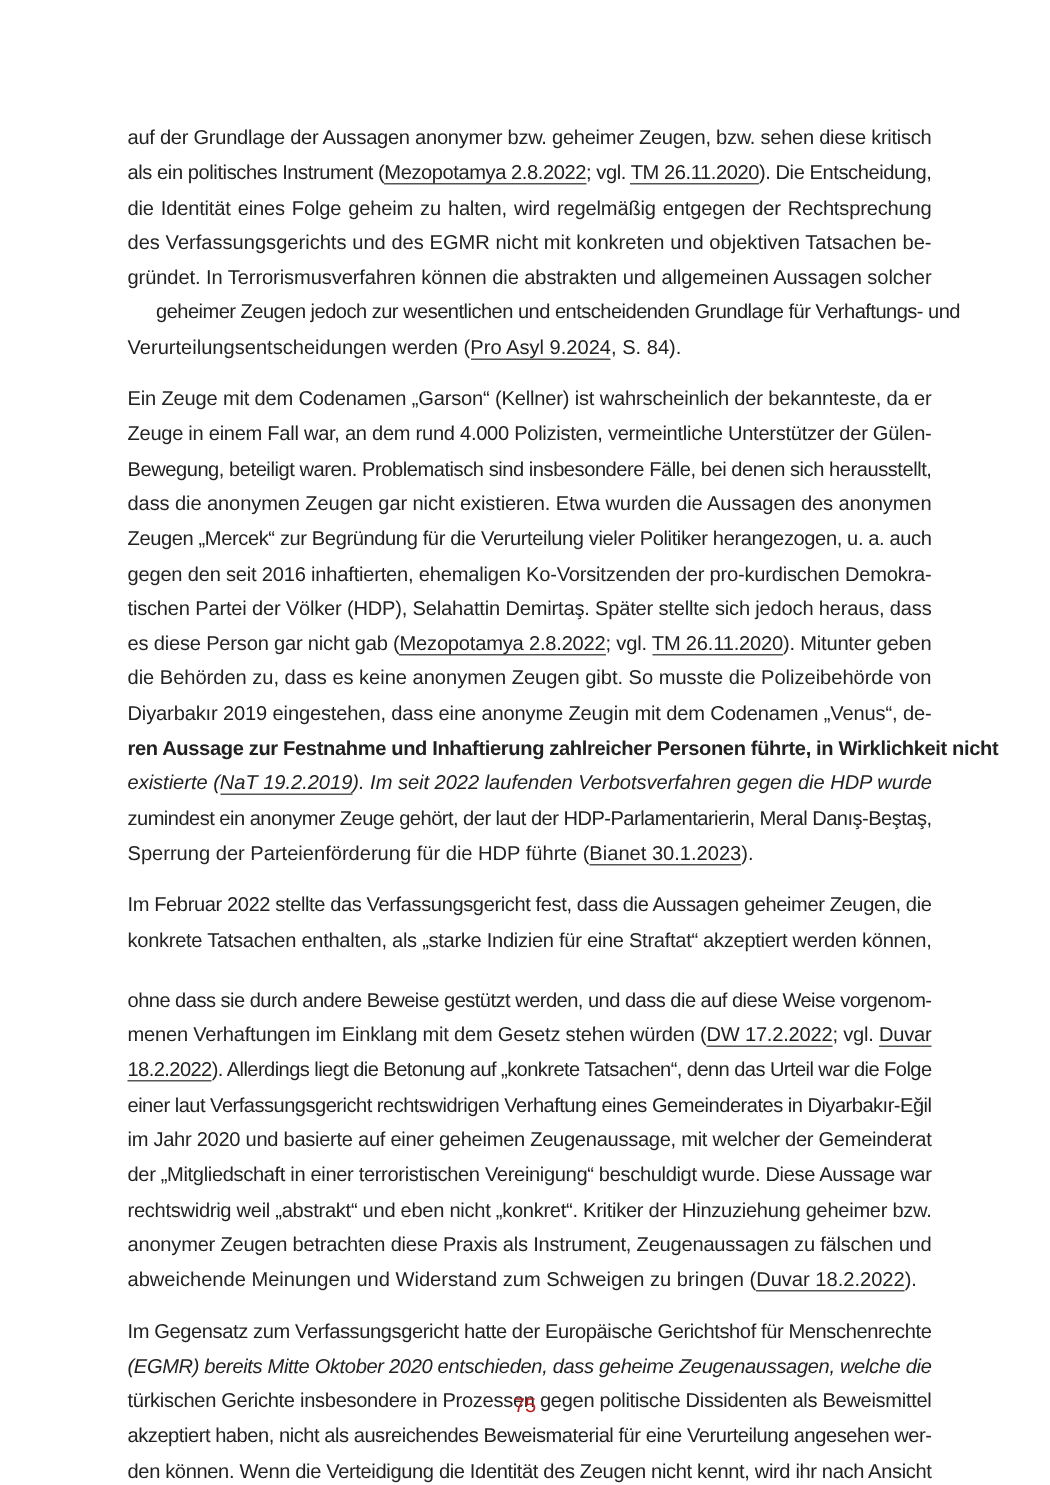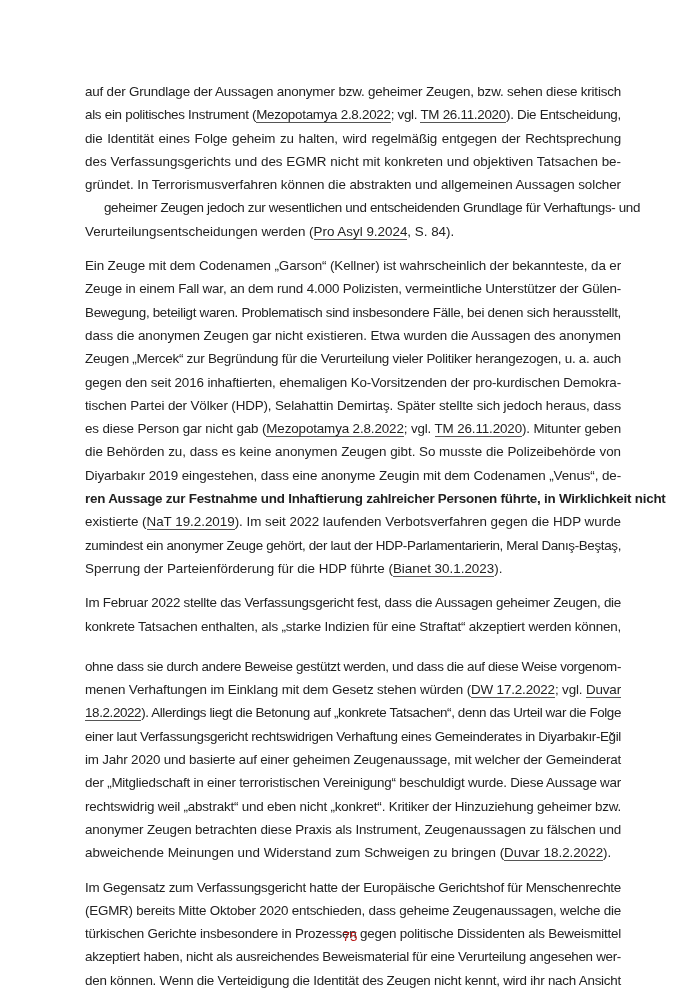--- a/index.html
+++ b/index.html
@@ -35,39 +35,39 @@
         <span class="line" style="text-align: left; display: block; letter-spacing: -0.184952px;"><span>Zeuge in einem Fall war, an dem rund 4.000 Polizisten, vermeintliche Unterstützer der Gülen-</span></span>
         <span class="line" style="text-align: left; display: block; letter-spacing: -0.300366px;"><span>Bewegung, beteiligt waren. Problematisch sind insbesondere Fälle, bei denen sich herausstellt,</span></span>
         <span class="line" style="text-align: left; display: block; letter-spacing: -0.0704985px;"><span>dass die anonymen Zeugen gar nicht existieren. Etwa wurden die Aussagen des anonymen</span></span>
         <span class="line" style="text-align: center; display: block; letter-spacing: -0.255544px;"><span>Zeugen „Mercek“ zur Begründung für die Verurteilung vieler Politiker herangezogen, u. a. auch</span></span>
         <span class="line" style="text-align: left; display: block; letter-spacing: -0.134766px;"><span>gegen den seit 2016 inhaftierten, ehemaligen Ko-Vorsitzenden der pro-kurdischen Demokra-</span></span>
         <span class="line" style="text-align: left; display: block; letter-spacing: -0.12668px;"><span>tischen Partei der Völker (HDP), Selahattin Demirtaş. Später stellte sich jedoch heraus, dass</span></span>
         <span class="line" style="text-align: left; display: block; letter-spacing: -0.129616px;"><span>es diese Person gar nicht gab (</span><span class="ref">Mezopotamya 2.8.2022</span><span>; vgl. </span><span class="ref">TM 26.11.2020</span><span>). Mitunter geben</span></span>
         <span class="line" style="text-align: left; display: block; letter-spacing: -0.0172794px;"><span>die Behörden zu, dass es keine anonymen Zeugen gibt. So musste die Polizeibehörde von</span></span>
         <span class="line" style="text-align: left; display: block; letter-spacing: -0.0967262px;"><span>Diyarbakır 2019 eingestehen, dass eine anonyme Zeugin mit dem Codenamen „Venus“, de-</span></span>
         <span class="line" style="text-align: left; display: block; letter-spacing: -0.231183px; font-weight: bold;"><span>ren Aussage zur Festnahme und Inhaftierung zahlreicher Personen führte, in Wirklichkeit nicht</span></span>
-        <span class="line" style="text-align: left; display: block; letter-spacing: -0.0195761px;"><span>existierte (</span><span class="ref">NaT 19.2.2019</span><span>). Im seit 2022 laufenden Verbotsverfahren gegen die HDP wurde</span></span>
+        <span class="line" style="text-align: left; display: block; letter-spacing: -0.0195761px; font-style: italic;"><span>existierte (</span><span class="ref">NaT 19.2.2019</span><span>). Im seit 2022 laufenden Verbotsverfahren gegen die HDP wurde</span></span>
         <span class="line" style="text-align: left; display: block; letter-spacing: -0.350275px;"><span>zumindest ein anonymer Zeuge gehört, der laut der HDP-Parlamentarierin, Meral Danış-Beştaş,</span></span>
         <span class="line last"><span>Sperrung der Parteienförderung für die HDP führte (</span><span class="ref">Bianet 30.1.2023</span><span>).</span></span>
       </div>
       <div class="para">
         <span class="line" style="text-align: left; display: block; letter-spacing: -0.261161px;"><span>Im Februar 2022 stellte das Verfassungsgericht fest, dass die Aussagen geheimer Zeugen, die</span></span>
         <span class="line" style="text-align: left; display: block; letter-spacing: -0.192599px;"><span>konkrete Tatsachen enthalten, als „starke Indizien für eine Straftat“ akzeptiert werden können,</span></span>
         <span class="line" style="text-align: left; display: block; letter-spacing: -0.352257px; margin-top: 17px;"><span>ohne dass sie durch andere Beweise gestützt werden, und dass die auf diese Weise vorgenom-</span></span>
         <span class="line" style="text-align: left; display: block; letter-spacing: -0.139338px;"><span>menen Verhaftungen im Einklang mit dem Gesetz stehen würden (</span><span class="ref">DW 17.2.2022</span><span>; vgl. </span><span class="ref">Duvar</span></span>
         <span class="line" style="text-align: left; display: block; letter-spacing: -0.380799px;"><span class="ref">18.2.2022</span><span>). Allerdings liegt die Betonung auf „konkrete Tatsachen“, denn das Urteil war die Folge</span></span>
         <span class="line" style="text-align: left; display: block; letter-spacing: -0.339594px;"><span>einer laut Verfassungsgericht rechtswidrigen Verhaftung eines Gemeinderates in Diyarbakır-Eğil</span></span>
         <span class="line" style="text-align: left; display: block; letter-spacing: -0.1875px;"><span>im Jahr 2020 und basierte auf einer geheimen Zeugenaussage, mit welcher der Gemeinderat</span></span>
         <span class="line" style="text-align: left; display: block; letter-spacing: -0.228557px;"><span>der „Mitgliedschaft in einer terroristischen Vereinigung“ beschuldigt wurde. Diese Aussage war</span></span>
         <span class="line" style="text-align: left; display: block; letter-spacing: -0.188664px;"><span>rechtswidrig weil „abstrakt“ und eben nicht „konkret“. Kritiker der Hinzuziehung geheimer bzw.</span></span>
         <span class="line" style="text-align: left; display: block; letter-spacing: -0.146621px;"><span>anonymer Zeugen betrachten diese Praxis als Instrument, Zeugenaussagen zu fälschen und</span></span>
         <span class="line last"><span>abweichende Meinungen und Widerstand zum Schweigen zu bringen (</span><span class="ref">Duvar 18.2.2022</span><span>).</span></span>
       </div>
       <div class="para">
         <span class="line" style="text-align: left; display: block; letter-spacing: -0.261186px;"><span>Im Gegensatz zum Verfassungsgericht hatte der Europäische Gerichtshof für Menschenrechte</span></span>
-        <span class="line" style="text-align: left; display: block; letter-spacing: -0.224201px;"><span>(EGMR) bereits Mitte Oktober 2020 entschieden, dass geheime Zeugenaussagen, welche die</span></span>
+        <span class="line" style="text-align: left; display: block; letter-spacing: -0.224201px; font-style: italic;"><span>(EGMR) bereits Mitte Oktober 2020 entschieden, dass geheime Zeugenaussagen, welche die</span></span>
         <span class="line" style="text-align: left; display: block; letter-spacing: -0.203468px;"><span>türkischen Gerichte insbesondere in Prozessen gegen politische Dissidenten als Beweismittel</span></span>
         <span class="line" style="text-align: left; display: block; letter-spacing: -0.303595px;"><span>akzeptiert haben, nicht als ausreichendes Beweismaterial für eine Verurteilung angesehen wer-</span></span>
         <span class="line" style="text-align: left; display: block; letter-spacing: -0.237399px;"><span>den können. Wenn die Verteidigung die Identität des Zeugen nicht kennt, wird ihr nach Ansicht</span></span>
       </div>
     </div>
   <div class="page-number">75</div>
 </div>
 
 </body></html>

